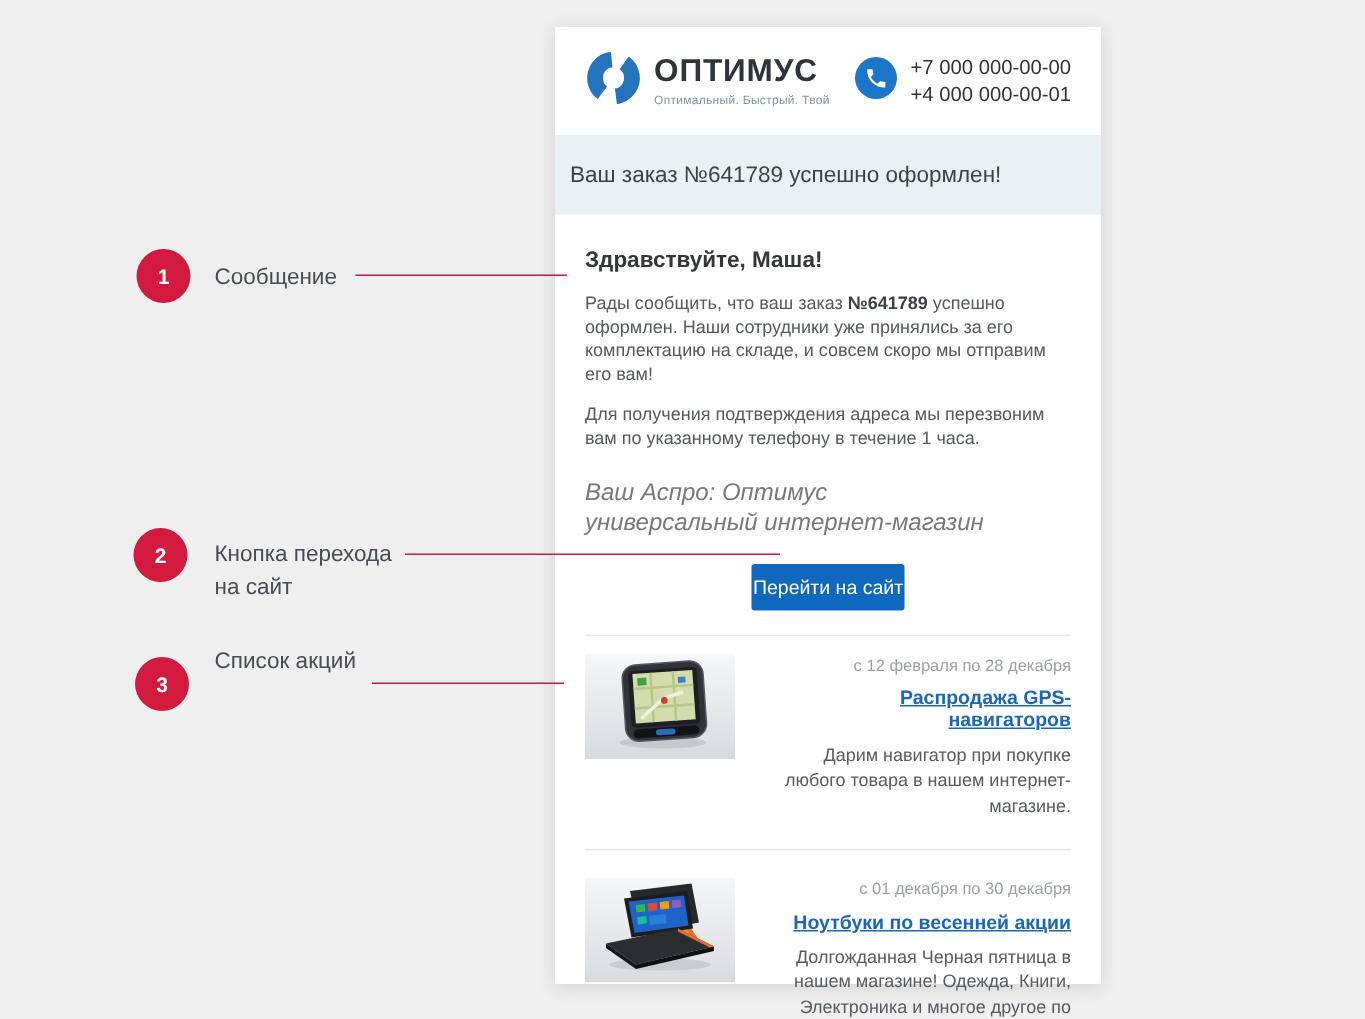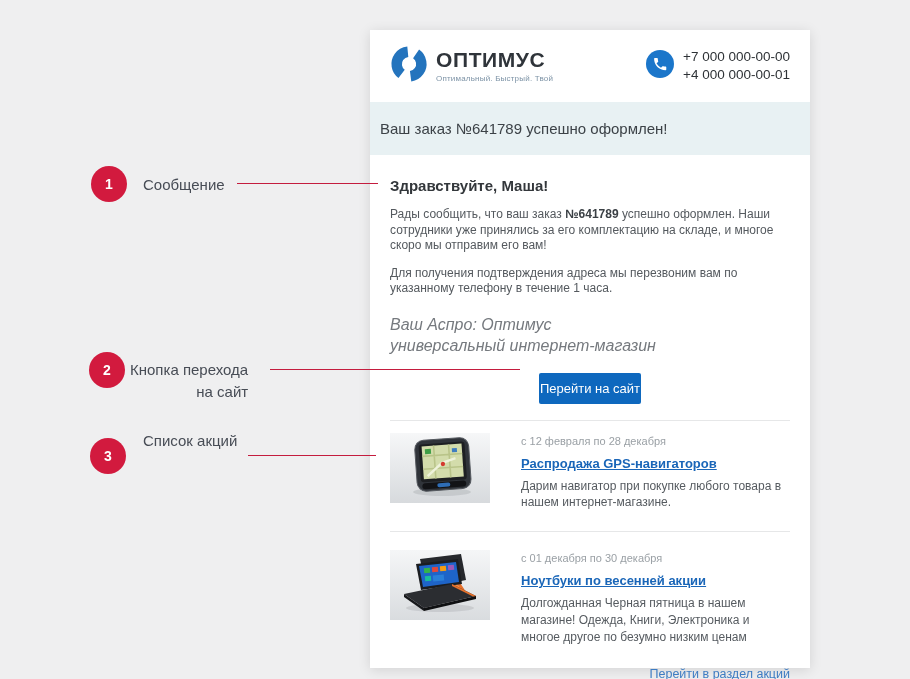--- a/index.html
+++ b/index.html
@@ -7,22 +7,22 @@
   body {
     width: 910px; height: 679px;
     background: #efeff0;
     font-family: "Liberation Sans", sans-serif;
     position: relative;
     overflow: hidden;
   }
 
   
   .email {
-    position: absolute; left: 370px; top: 30px;
-    width: 440px; height: 638px;
+    position: absolute; left: 370px; top: 18px;
+    width: 364px; height: 638px;
     background: #ffffff;
     box-shadow: 0 2px 12px rgba(0,0,0,0.12);
   }
 
   .email-header {
     height: 72px; padding: 0 20px;
     display: flex; align-items: center; justify-content: space-between;
   }
   .logo { display: flex; align-items: center; gap: 8px; }
   .logo-name {
@@ -46,21 +46,21 @@
   .signature { font-size: 16px; font-style: italic; color: #75797e; line-height: 1.3; margin: 18px 0 0; }
   .cta-wrap { text-align: center; margin: 16px 0 0; }
   .cta {
     display: inline-block; background: #0e68be; color: #ffffff;
     font-size: 13px; font-family: "Liberation Sans", sans-serif;
     padding: 8px 1px; border: none; border-radius: 2px; cursor: pointer;
   }
   .sep { border: none; border-top: 1px solid #e6e7e8; margin: 16px 0 0; }
 
   .promos { padding: 12px 20px 0; }
-  .promo { display: flex; gap: 31px; }
+  .promo { display: flex; gap: 31px; text-align: right; }
   .promo-img { width: 100px; height: 70px; flex: none; cursor: pointer; }
   .promo-content { flex: 1; min-width: 0; }
   .promo-date { font-size: 11px; color: #9aa0a5; margin: 2px 0 7px; }
   .promo-title {
     font-size: 13px; font-weight: bold; color: #1a66b8;
     text-decoration: underline; cursor: pointer; display: inline-block;
   }
   .promo-desc { font-size: 12px; color: #565b60; line-height: 1.4; margin: 6px 0 0; }
   .promo-sep { border: none; border-top: 1px solid #e6e7e8; margin: 20px 0 18px; }
   .footer-link-wrap { text-align: right; margin: 18px 0 0; }
@@ -74,21 +74,21 @@
     display: flex; align-items: center; justify-content: center;
   }
   .anno-label { position: absolute; font-size: 15px; color: #474c55; line-height: 22px; }
   .anno-line { position: absolute; height: 1px; background: #c41c3e; }
 
   #anno-circle-1 { left: 91px; top: 166px; }
   #anno-label-1  { left: 143px; top: 174px; }
   #anno-line-1   { left: 237px; top: 183px; width: 141px; }
 
   #anno-circle-2 { left: 89px; top: 352px; }
-  #anno-label-2  { left: 130px; top: 359px; text-align: right; }
+  #anno-label-2  { left: 143px; top: 359px; }
   #anno-line-2   { left: 270px; top: 369px; width: 250px; }
 
   #anno-circle-3 { left: 90px; top: 438px; }
   #anno-label-3  { left: 143px; top: 430px; }
   #anno-line-3   { left: 248px; top: 455px; width: 128px; }
 </style>
 </head>
 <body>
 
 <div class="email">
@@ -116,21 +116,21 @@
         <div>+7 000 000-00-00</div>
         <div>+4 000 000-00-01</div>
       </div>
     </div>
   </div>
 
   <div class="banner">Ваш заказ №641789 успешно оформлен!</div>
 
   <div class="body-section">
     <p class="greeting">Здравствуйте, Маша!</p>
-    <p class="para"><span>Рады сообщить, что ваш заказ </span><b>№641789</b><span> успешно оформлен. Наши сотрудники уже принялись за его комплектацию на складе, и многое скоро мы отправим его вам!</span></p>
+    <p class="para"><span>Рады сообщить, что ваш заказ </span><b>№641789</b><span> успешно оформлен. Наши сотрудники уже принялись за его комплектацию на складе, и совсем скоро мы отправим его вам!</span></p>
     <p class="para">Для получения подтверждения адреса мы перезвоним вам по указанному телефону в течение 1 часа.</p>
     <p class="signature">
       <span>Ваш Аспро: Оптимус</span><br>
       <span>универсальный интернет-магазин</span>
     </p>
     <div class="cta-wrap">
       <button class="cta">Перейти на сайт</button>
     </div>
     <hr class="sep">
   </div>

